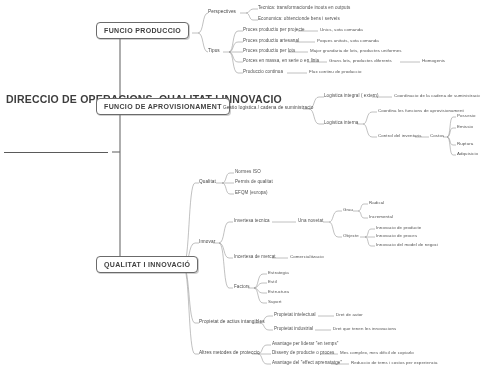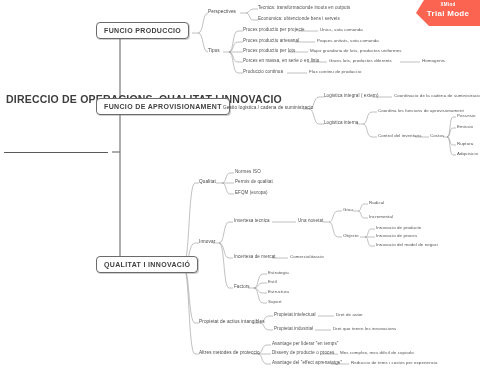--- a/index.html
+++ b/index.html
@@ -294,18 +294,14 @@
   <div class="node sub lvl3" style="left:274px;top:326px;">Propietat industrial</div>
   <div class="node sub lvl4" style="left:333px;top:326px;">Dret que tenen les innovacions</div>
 
   <div class="node sub lvl2" style="left:199px;top:350px;">Altres metodes de proteccio</div>
   <div class="node sub lvl3" style="left:272px;top:341px;">Avantage per liderar "en temps"</div>
   <div class="node sub lvl3" style="left:272px;top:350px;">Disseny de producte o proces</div>
   <div class="node sub lvl4" style="left:340px;top:350px;">Mes complex, mes dificil de copiarlo</div>
   <div class="node sub lvl3" style="left:272px;top:360px;">Avantage del "effect aprenatatge"</div>
   <div class="node sub lvl4" style="left:351px;top:360px;">Reduccio de tems i costos per experiencia</div>
 
-  <div class="badge">
-    <div class="b1">XMind</div>
-    <div class="b2">Trial Mode</div>
-  </div>
 
 </div>
 
 </body></html>

